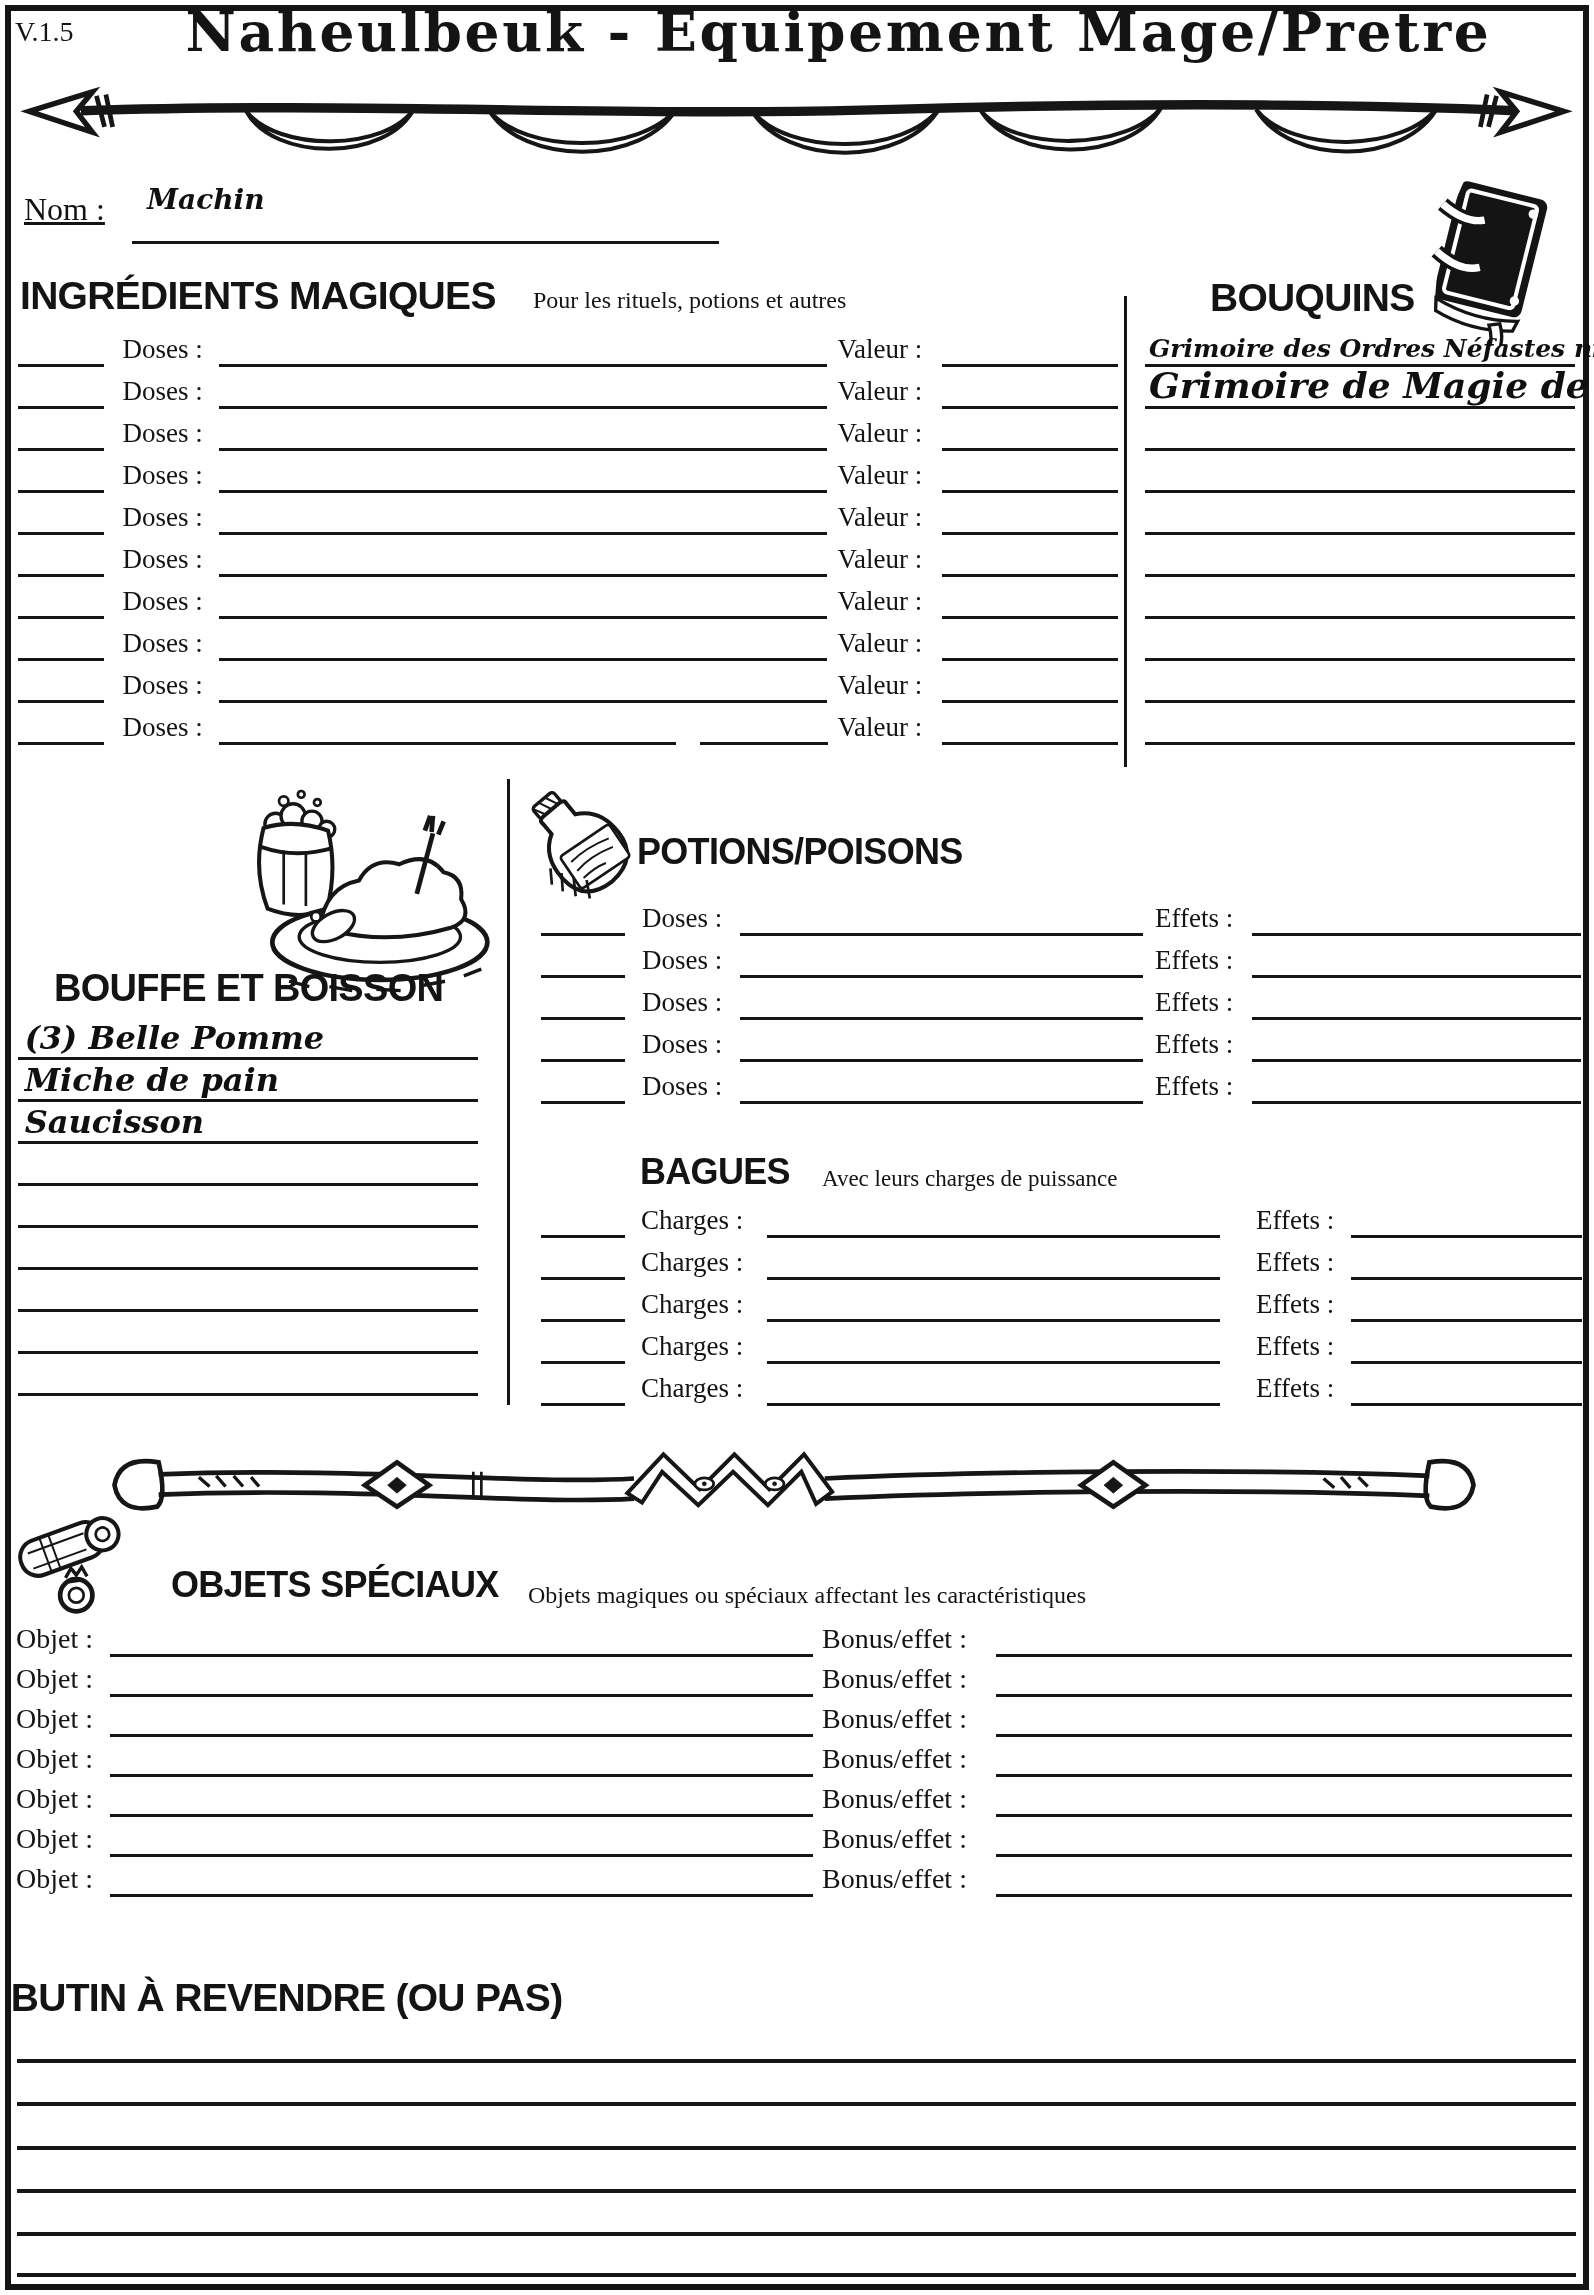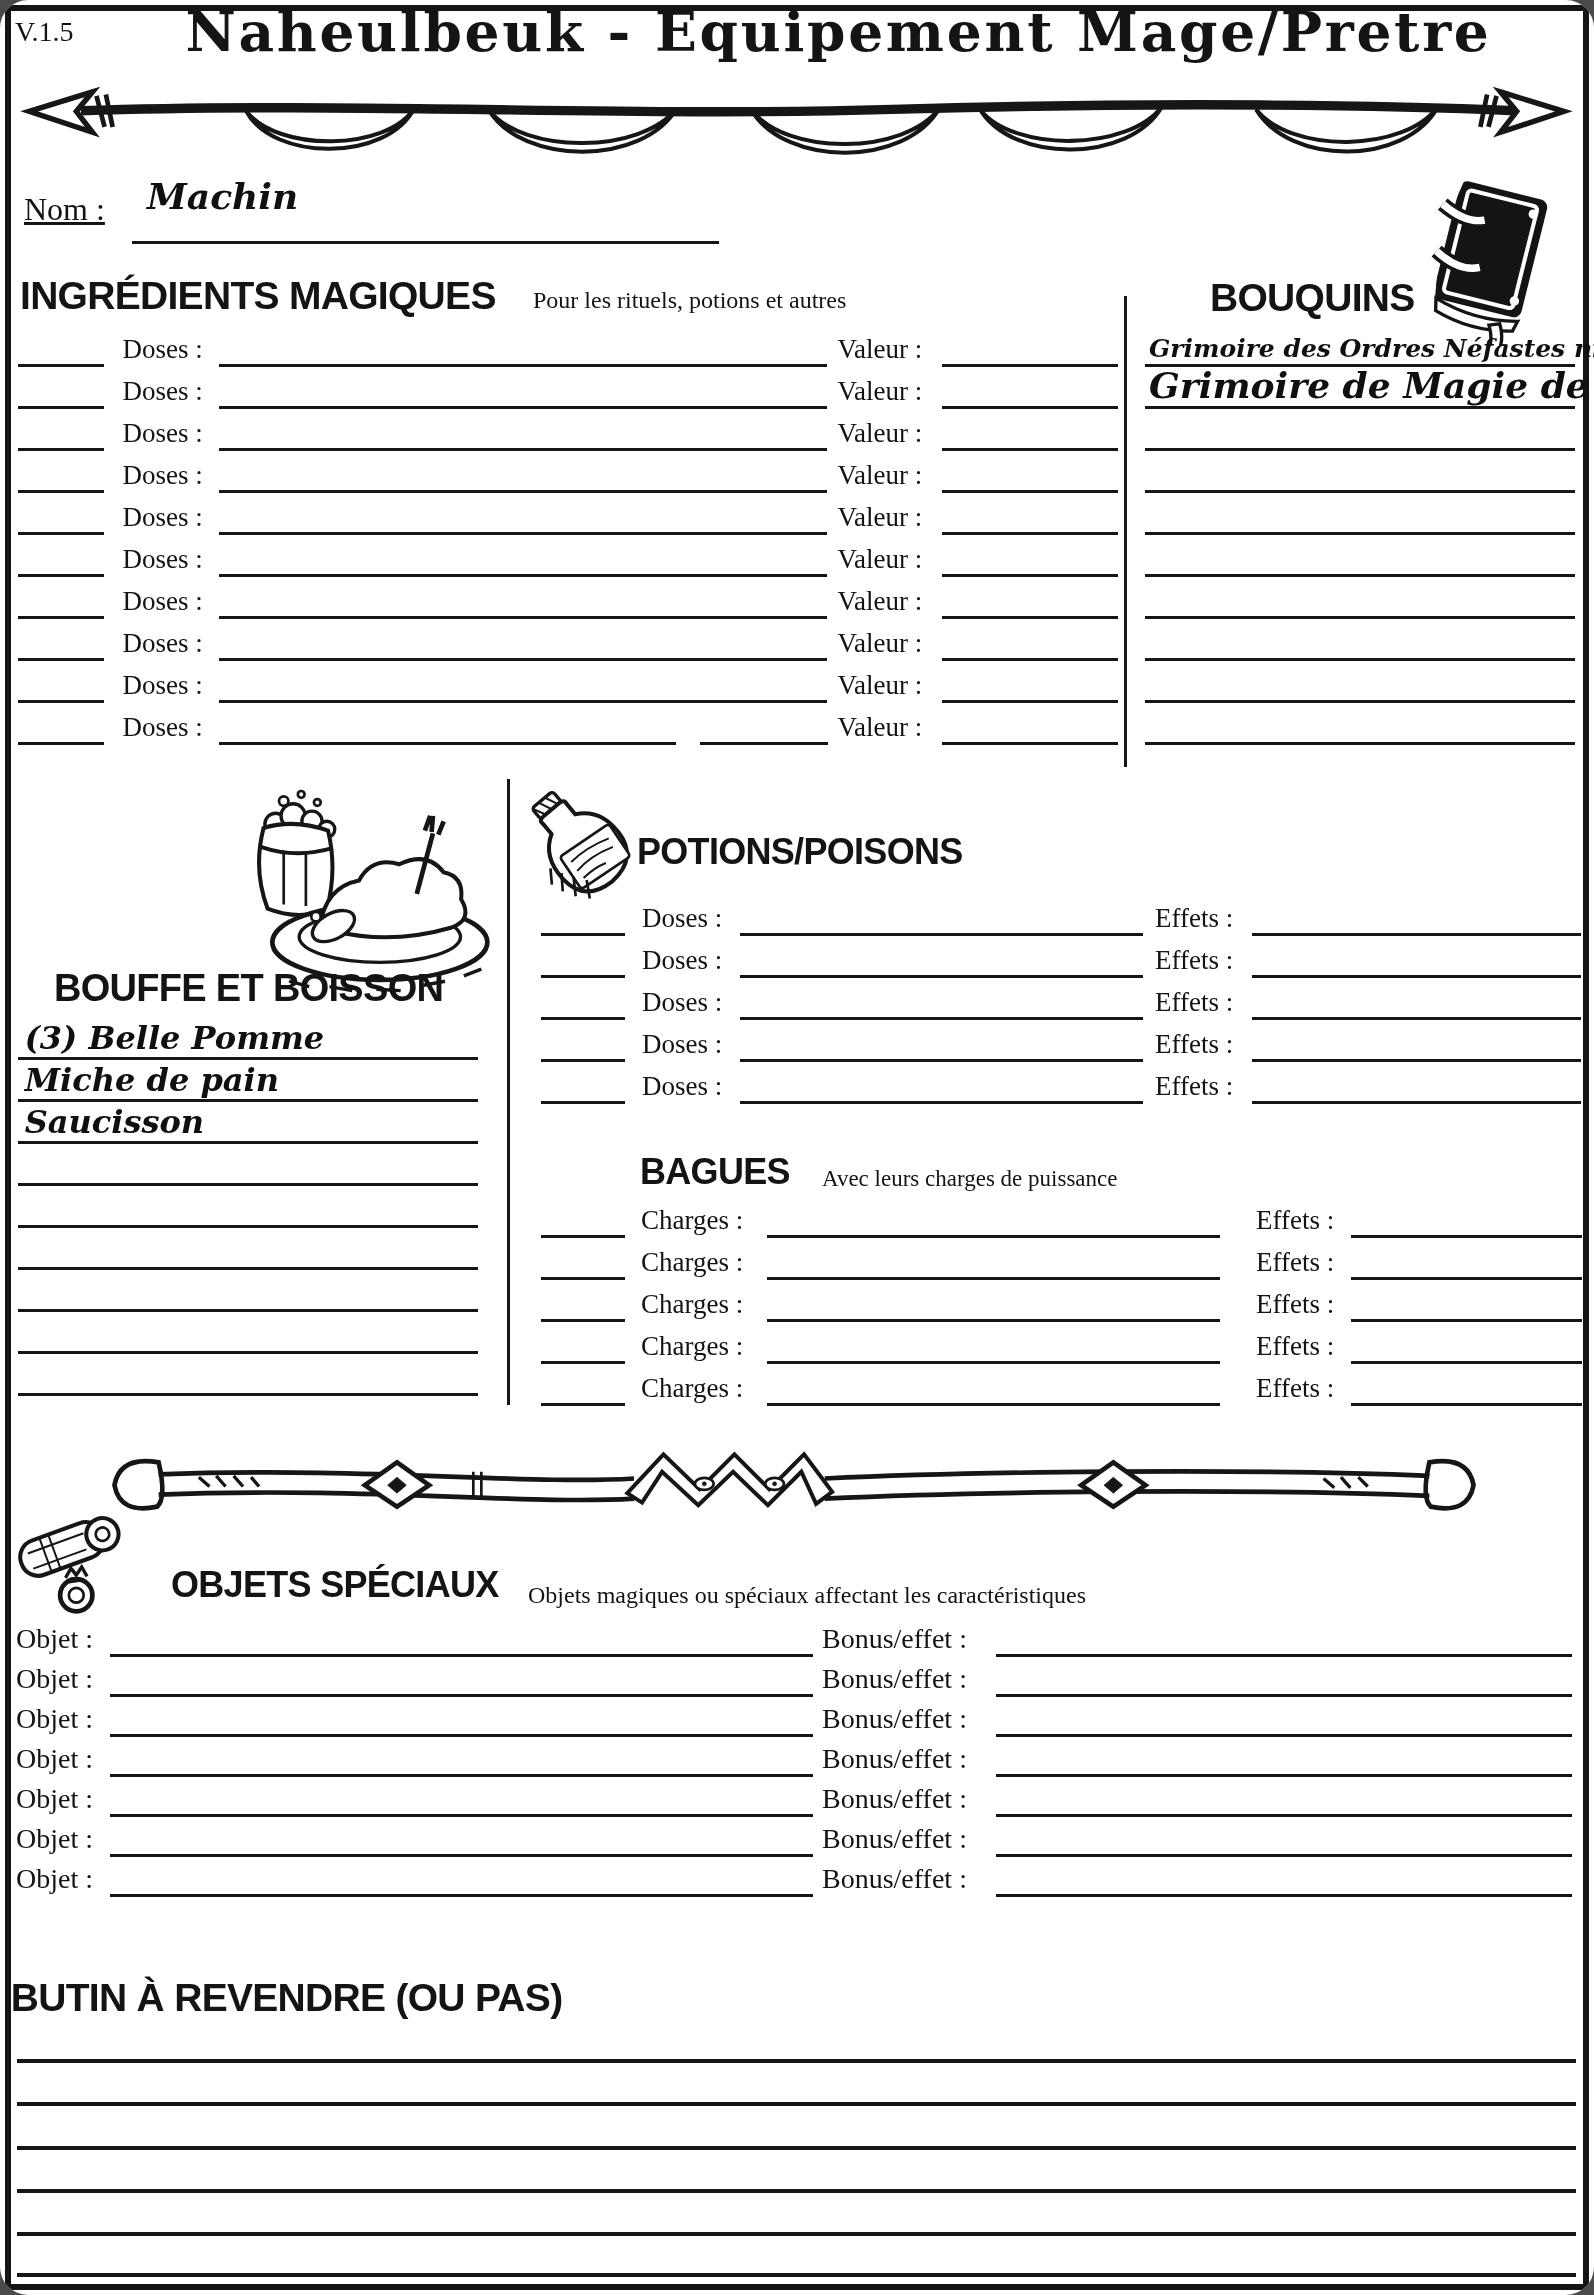--- a/index.html
+++ b/index.html
@@ -1,17 +1,17 @@
 <!DOCTYPE html>
 <html style="font-size:10.8px"><head>
 <meta charset="utf-8">
 <style>
   html,body{margin:0;padding:0;background:#4a4a4a;}
   #sheet{position:relative;width:1594px;height:2295px;background:#ffffff;
-         font-family:"Liberation Serif",serif;color:#141414;overflow:hidden;border-radius:28px;}
+         font-family:"Liberation Serif",serif;color:#141414;overflow:hidden;}
   .abs{position:absolute;}
   #page-border{position:absolute;left:5.4px;top:5.4px;right:5.4px;bottom:5.4px;border:6px solid #141414;}
   .hdr{position:absolute;font-family:"Liberation Sans",sans-serif;font-weight:bold;
        letter-spacing:-0.7px;color:#141414;line-height:1;white-space:nowrap;}
   .sub{position:absolute;font-family:"Liberation Serif",serif;color:#141414;
        line-height:1;white-space:nowrap;}
   .lbl{position:absolute;bottom:4px;font-family:"Liberation Serif",serif;font-size:27px;
        line-height:1;color:#141414;white-space:nowrap;}
   .hand{position:absolute;bottom:6px;font-family:"DejaVu Serif",serif;font-style:italic;
         font-weight:bold;color:#101010;line-height:1;white-space:nowrap;}
@@ -65,21 +65,21 @@
         <path d="M340 56 C380 132 550 132 590 52 C550 116 386 118 340 56 Z" fill="#ffffff" stroke-width="6"></path>
         <path d="M700 54 C750 138 930 138 980 52 C928 120 752 122 700 54 Z" fill="#ffffff" stroke-width="6"></path>
         <path d="M1090 54 C1140 140 1320 140 1370 52 C1318 122 1142 124 1090 54 Z" fill="#ffffff" stroke-width="6"></path>
         <path d="M1430 54 C1478 134 1652 134 1700 50 C1650 116 1480 118 1430 54 Z" fill="#ffffff" stroke-width="6"></path>
         <path d="M1840 54 C1890 138 2062 138 2110 50 C2060 118 1892 120 1840 54 Z" fill="#ffffff" stroke-width="6"></path>
       </g>
     </svg>
   </div>
 
   <div class="abs" style="left:24px;top:193px;font-size:32px;line-height:1;text-decoration:underline;">Nom :</div>
-  <div class="abs" style="left:147px;top:178px;font-size:36px;line-height:1;">
+  <div class="abs" style="left:147px;top:186px;font-size:28px;line-height:1;">
     <span class="hand" style="position:static;">Machin</span>
   </div>
   <div class="abs" style="left:132px;top:241px;width:587px;height:3.4px;background:#161616;"></div>
 
   <div class="abs" style="left:1427px;top:181px;">
     <svg width="128" height="165" viewBox="0 0 190 245">
       <g transform="rotate(14 95 115)">
         <rect x="24" y="12" width="134" height="180" rx="12" fill="#141414"></rect>
         <rect x="38" y="24" width="106" height="156" rx="6" fill="none" stroke="#ffffff" stroke-width="6"></rect>
         <path d="M24 12 q-18 90 0 180" fill="none" stroke="#ffffff" stroke-width="9"></path>

